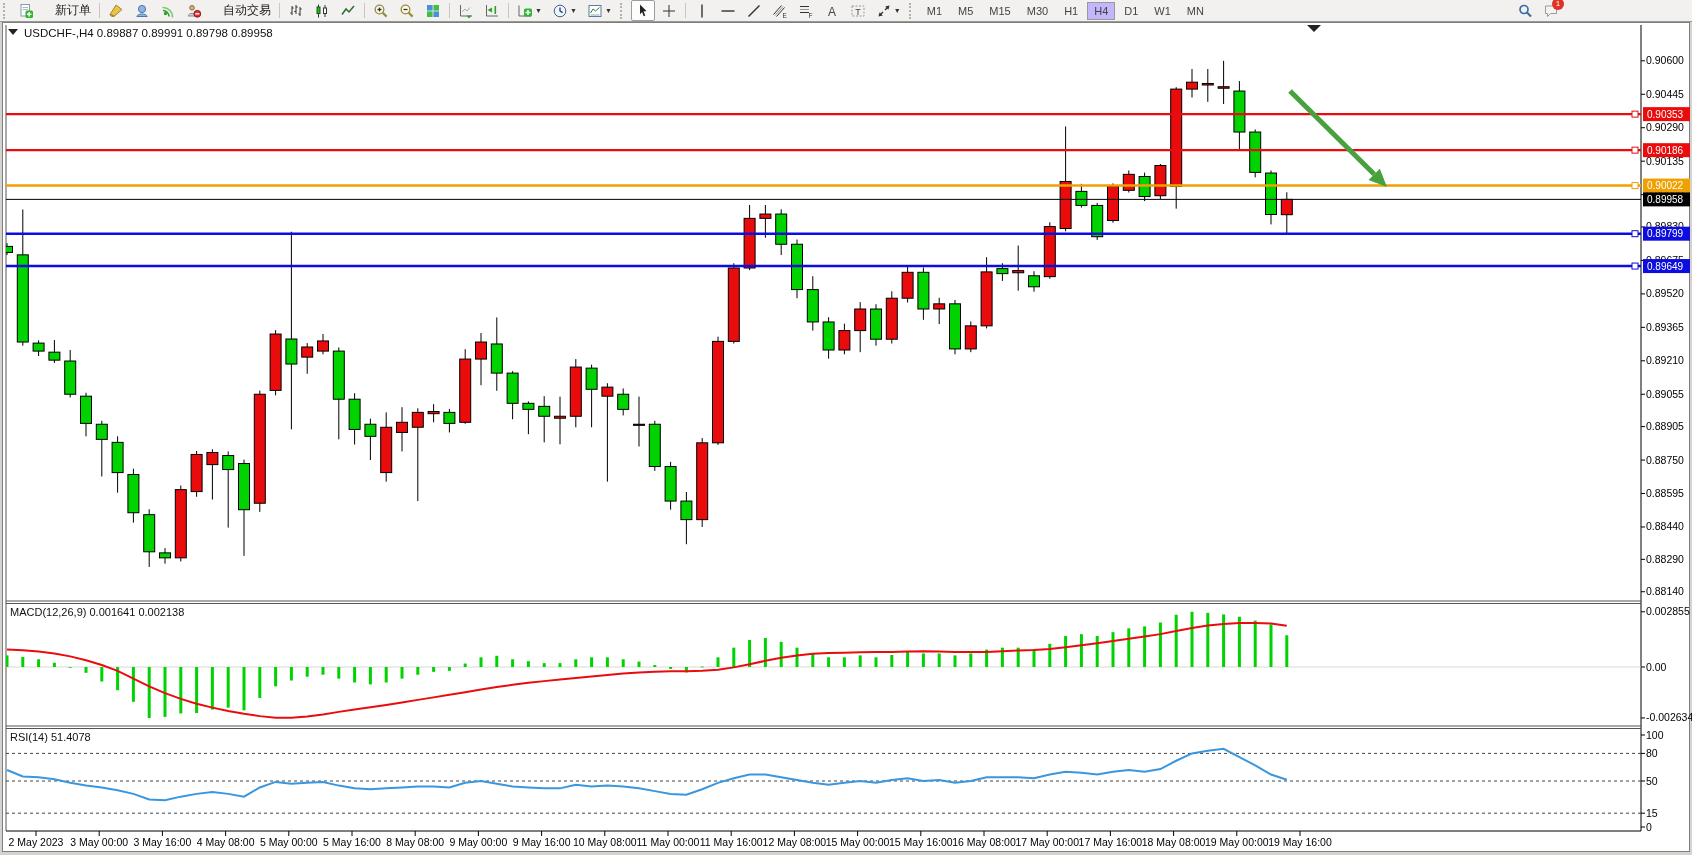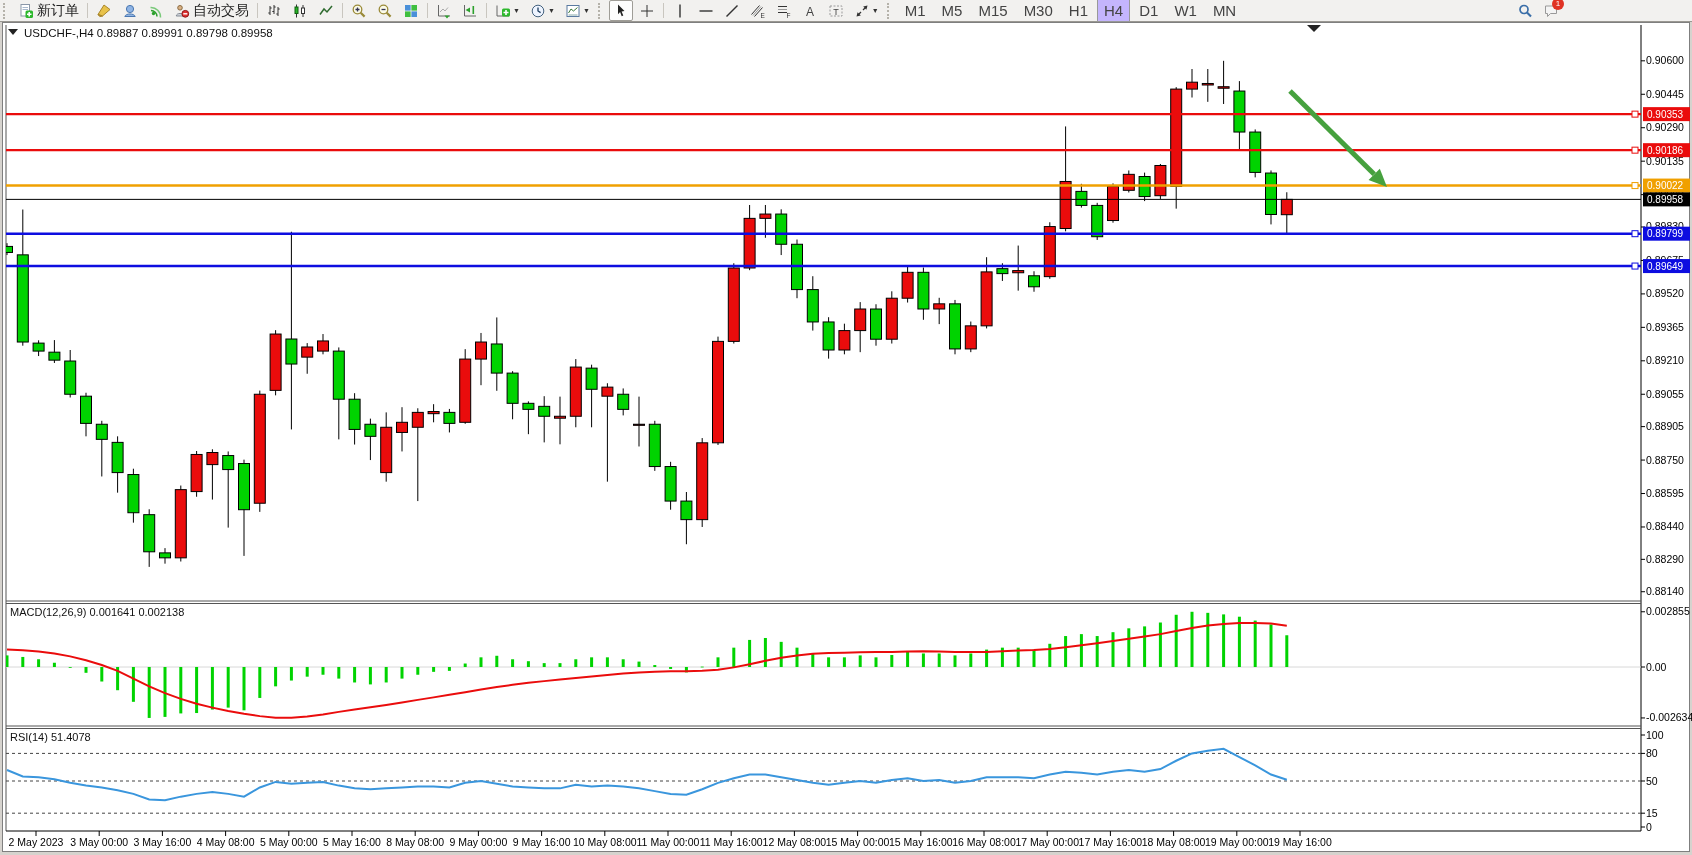--- a/index.html
+++ b/index.html
@@ -3,24 +3,24 @@
 <meta charset="utf-8">
 <style>
   html,body{margin:0;padding:0;width:1692px;height:855px;overflow:hidden;
     background:#d6d3ce;font-family:"Liberation Sans",sans-serif;}
   #toolbar{position:absolute;left:0;top:0;width:1692px;height:21px;background:#f2f1ef;
     border-bottom:1px solid #9a9892;display:flex;align-items:center;z-index:5;}
   .tgrip{width:5px;height:16px;margin:0 3px;border-left:2px dotted #b5b2aa;}
   .tbtn{display:inline-flex;align-items:center;height:19px;padding:0 3px;margin:0 1px;
     border:1px solid transparent;border-radius:2px;cursor:default;}
   .tbtn.active{background:#fdfdfd;border:1px solid #9f9d97;}
-  .tbtn .tlabel{font-size:14px;color:#222;margin-left:3px;white-space:nowrap;}
+  .tbtn .tlabel{font-size:12px;color:#222;margin-left:21px;white-space:nowrap;}
   .tsep{width:1px;height:15px;background:#c9c6bf;margin:0 3px;}
   .dd{font-size:7px;color:#333;margin-left:2px;}
-  .tf{font-size:15px;color:#444;padding:2px 6px;margin:0 1px;border:1px solid transparent;}
+  .tf{font-size:11px;color:#444;padding:2px 6px;margin:0 1px;border:1px solid transparent;}
   .tf.active{background:#c4b5fd;border:1px solid #999;}
   #tb-right{position:absolute;left:1512px;top:0;height:21px;display:flex;align-items:center;}
   .badge{position:absolute;margin-left:9px;margin-top:-14px;background:#e03224;color:#fff;
     font-size:8px;width:12px;height:12px;border-radius:6px;text-align:center;line-height:12px;}
   #stage{position:absolute;left:0;top:0;z-index:1;}
   svg text{font-family:"Liberation Sans",sans-serif;}
 </style>
 </head>
 <body>
 

